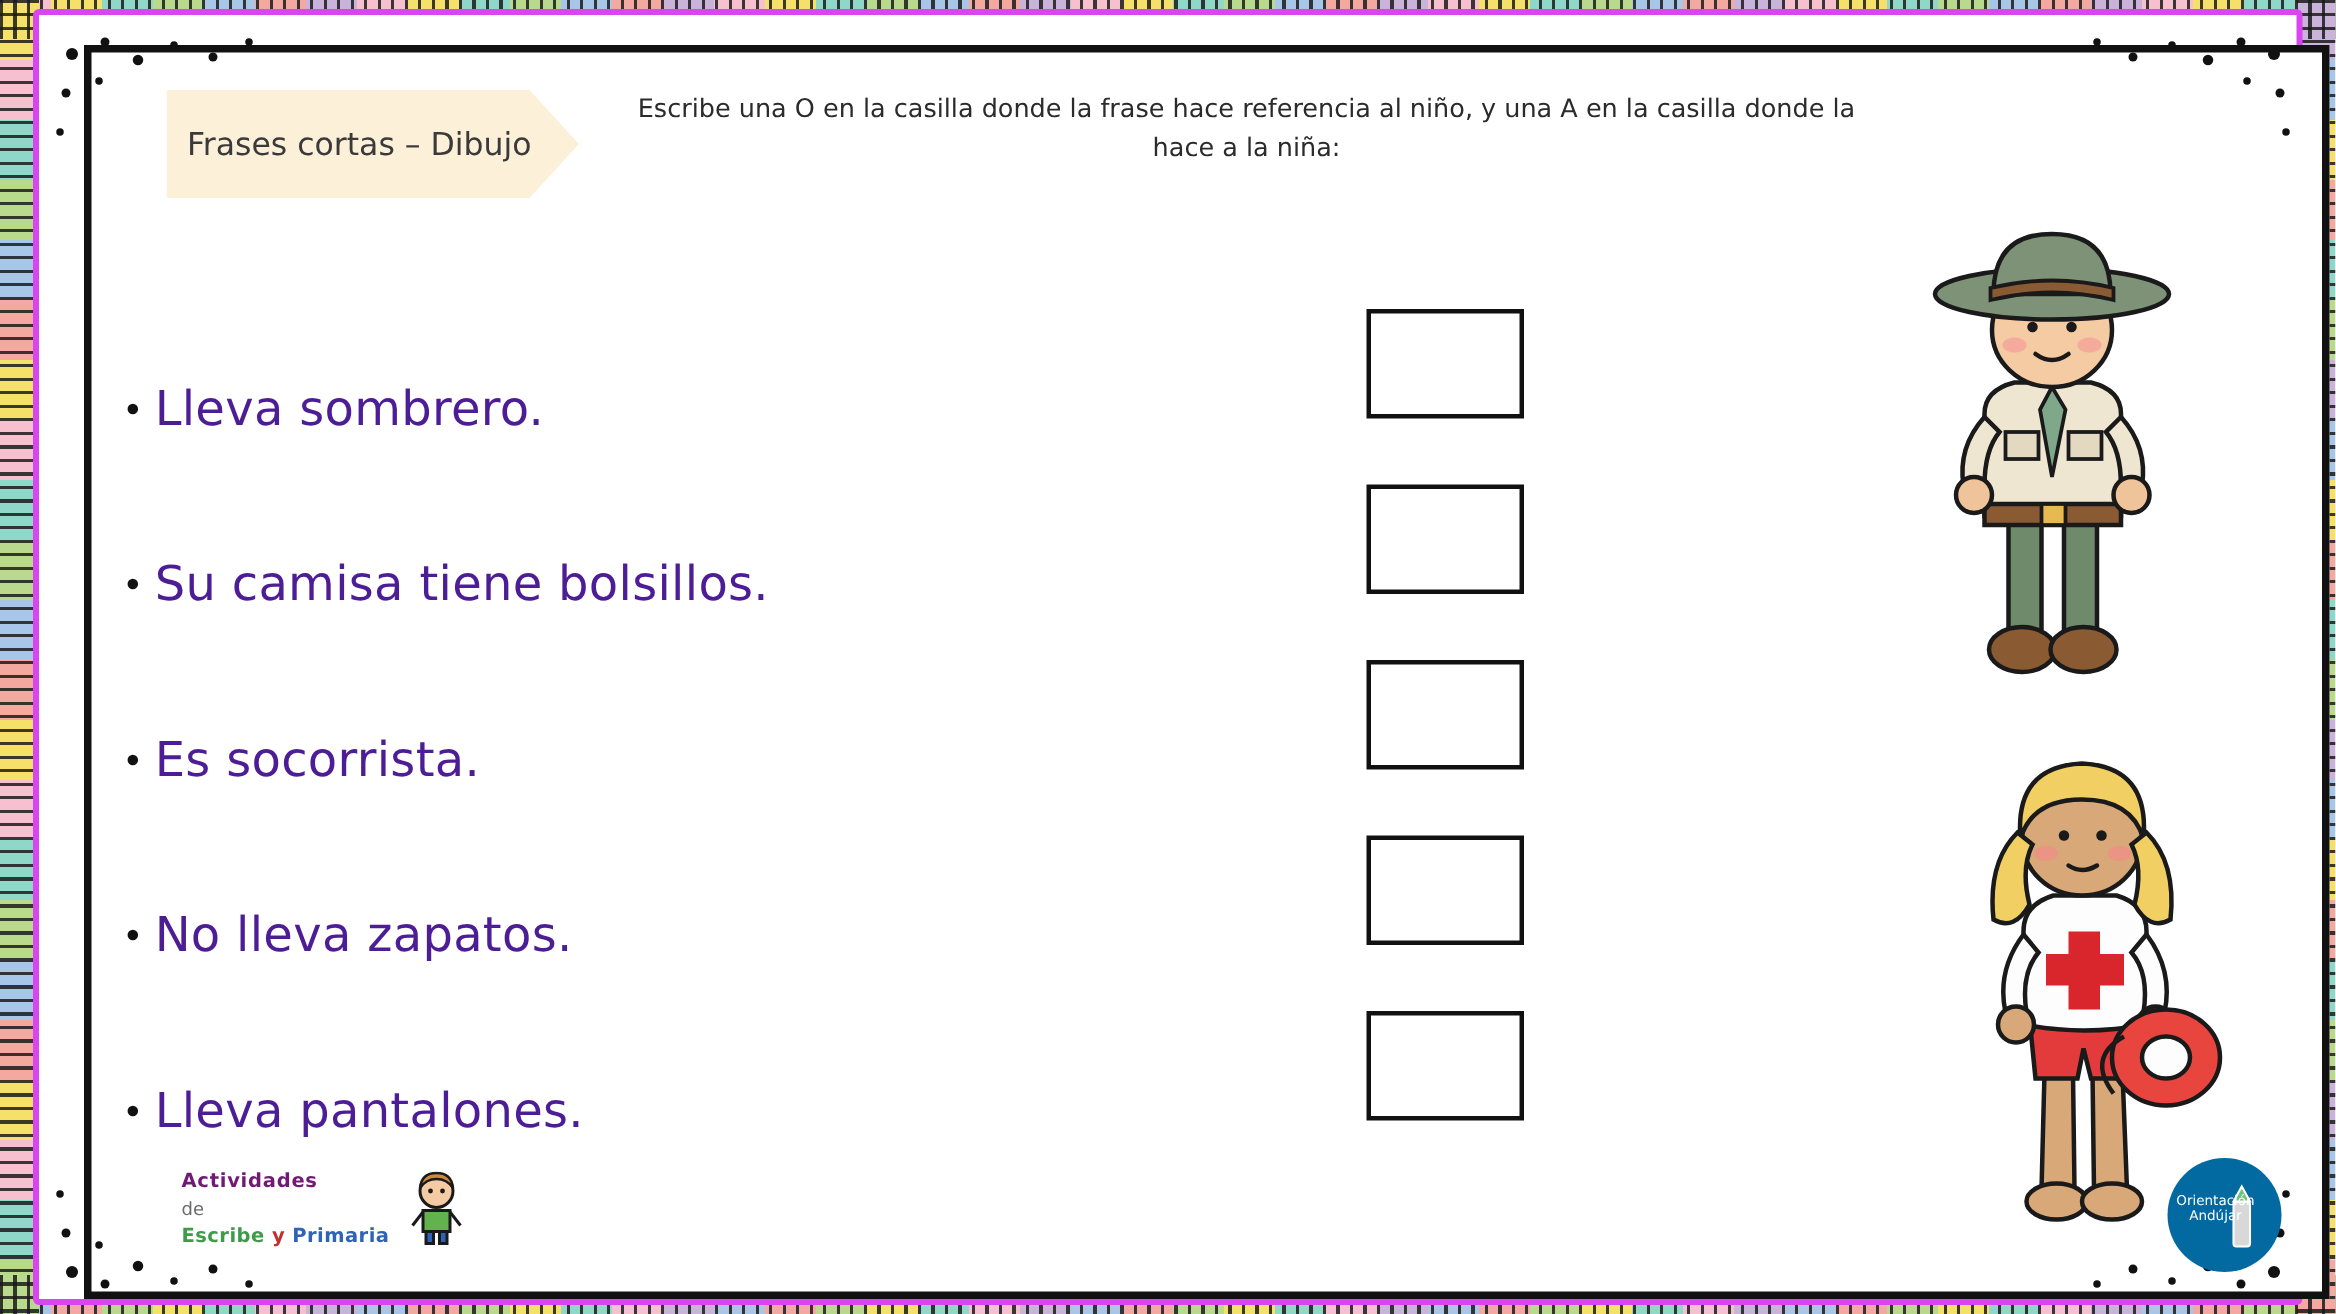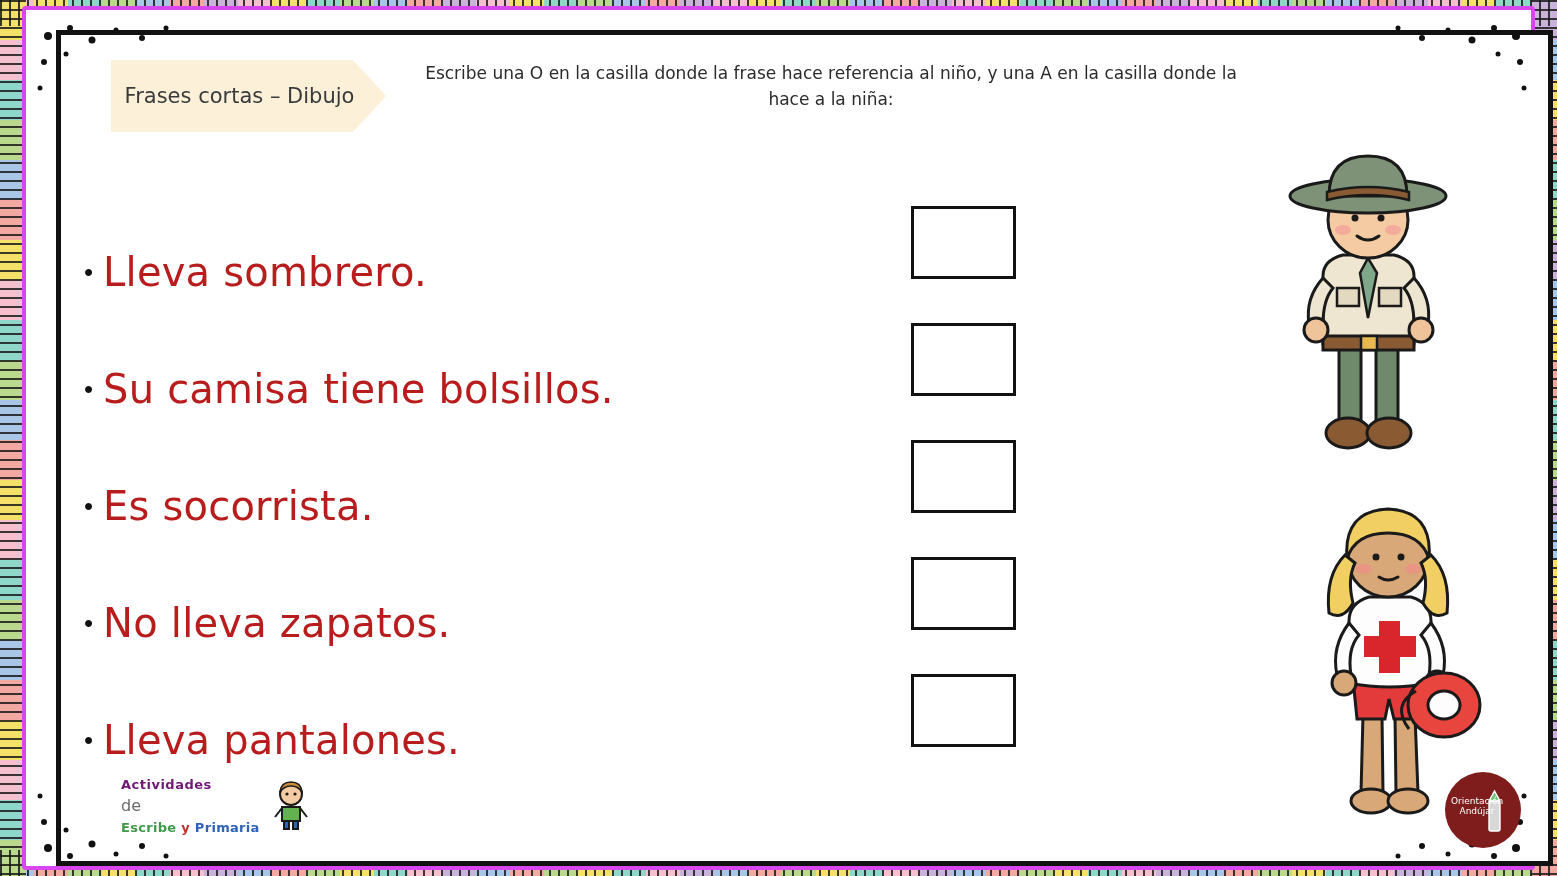--- a/index.html
+++ b/index.html
@@ -161,22 +161,22 @@
     display: flex;
     align-items: center;
   }
   .bullet {
     font-size: 26px;
     color: #111;
     margin-right: 10px;
     line-height: 1;
   }
   .statement-text {
-    font-size: 40px;
-    color: #b91c1c;
+    font-size: 32px;
+    color: #4c1d95;
     font-family: "DejaVu Sans", sans-serif;
     letter-spacing: .2px;
   }
 
   .boxes {
     position: absolute;
     left: 845px; top: 168px;
     width: 120px;
   }
   .answer-box {
@@ -201,32 +201,32 @@
     width: 215px; height: 68px;
     display: flex;
     align-items: center;
   }
   .logo-left .logo-text {
     font-size: 13px;
     line-height: 1.5;
     font-family: "DejaVu Sans", sans-serif;
   }
   .logo-text .l1 { color: #701a75; font-weight: bold; letter-spacing: .5px; }
-  .logo-text .l2 { color: #6b6b6b; font-size: 16px; }
+  .logo-text .l2 { color: #6b6b6b; font-size: 12px; }
   .logo-text .l3 { font-weight: bold; letter-spacing: .3px; }
   .logo-text .l3 .g { color: #3f9a4a; }
   .logo-text .l3 .r { color: #c2302b; }
   .logo-text .l3 .b { color: #2f63b8; }
 
   .logo-right {
     position: absolute;
     right: 22px; bottom: 10px;
     width: 76px; height: 76px;
     border-radius: 50%;
-    background: #7f1d1d;
+    background: #0369a1;
     display: flex;
     align-items: center;
     justify-content: center;
     color: #ffffff;
     font-size: 9px;
     text-align: center;
     line-height: 1.15;
     font-family: "DejaVu Sans", sans-serif;
   }
 </style>

